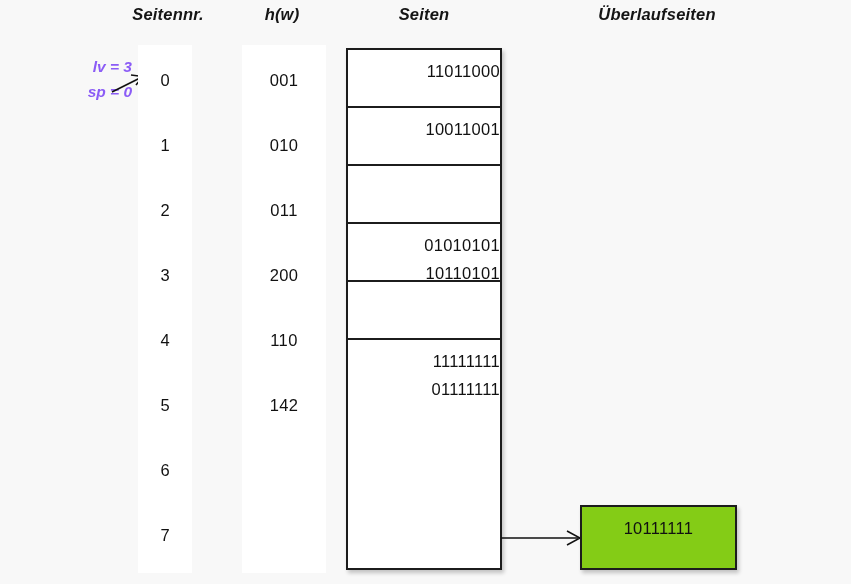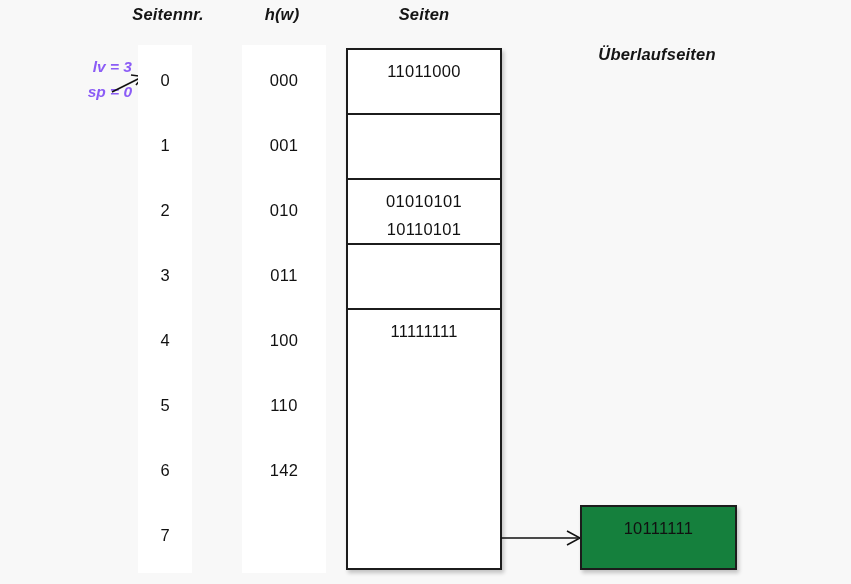--- a/index.html
+++ b/index.html
@@ -30,21 +30,21 @@
     font-size: 16.5px;
     letter-spacing: 0.2px;
     color: #151515;
     text-align: center;
     white-space: nowrap;
     transform: translateX(-50%);
   }
   #hdr-seitennr { left: 168px; top: 5px; }
   #hdr-hw       { left: 282px; top: 5px; }
   #hdr-seiten   { left: 424px; top: 5px; }
-  #hdr-ueberlauf{ left: 657px; top: 5px; margin-top: 40px; }
+  #hdr-ueberlauf{ left: 657px; top: 5px; }
 
   
   #annotation {
     position: absolute;
     left: 36px;
     top: 54px;
     width: 96px;
     text-align: right;
     font-style: italic;
     font-weight: 600;
@@ -94,45 +94,45 @@
     left: 346px;
     top: 48px;
     width: 156px;
     height: 522px;
     border: 2px solid #1c1c1c;
     background: #ffffff;
     box-sizing: border-box;
     box-shadow: 2px 3px 4px rgba(0,0,0,0.22);
   }
   .page-row {
-    height: 65px;
+    height: 58px;
     box-sizing: border-box;
     border-bottom: 2px solid #1c1c1c;
     padding-top: 7px;
-    text-align: center;
+    text-align: right;
     overflow: hidden;
   }
   .page-row:last-child { border-bottom: none; }
   .page-line {
     font-size: 16.5px;
     font-weight: 500;
     line-height: 28px;
     letter-spacing: 0.3px;
     color: #111111;
   }
 
   
   #overflow-box {
     position: absolute;
     left: 580px;
     top: 505px;
     width: 157px;
     height: 65px;
     border: 2px solid #1c1c1c;
-    background: #15803d;
+    background: #84cc16;
     box-sizing: border-box;
     box-shadow: 2px 3px 4px rgba(0,0,0,0.22);
     padding-top: 7px;
     text-align: center;
   }
 
   
   #overflow-arrow {
     position: absolute;
     left: 500px;
@@ -168,48 +168,52 @@
     <div class="value-cell">1</div>
     <div class="value-cell">2</div>
     <div class="value-cell">3</div>
     <div class="value-cell">4</div>
     <div class="value-cell">5</div>
     <div class="value-cell">6</div>
     <div class="value-cell">7</div>
   </div>
 
   <div class="value-stack" id="stack-hash">
-    <div class="value-cell">000</div>
     <div class="value-cell">001</div>
     <div class="value-cell">010</div>
     <div class="value-cell">011</div>
-    <div class="value-cell">100</div>
+    <div class="value-cell">200</div>
     <div class="value-cell">110</div>
     <div class="value-cell">142</div>
   </div>
 
   <div id="pages-box">
     <div class="page-row">
       <div class="page-line">11011000</div>
       <div class="page-line"></div>
     </div>
     <div class="page-row">
+      <div class="page-line">10011001</div>
+      <div class="page-line"></div>
+    </div>
+    <div class="page-row">
       <div class="page-line"></div>
       <div class="page-line"></div>
     </div>
     <div class="page-row">
       <div class="page-line">01010101</div>
       <div class="page-line">10110101</div>
     </div>
     <div class="page-row">
       <div class="page-line"></div>
       <div class="page-line"></div>
     </div>
     <div class="page-row">
       <div class="page-line">11111111</div>
+      <div class="page-line">01111111</div>
     </div>
   </div>
 
   <svg id="overflow-arrow" viewBox="0 0 84 32">
     <line x1="1" y1="16" x2="78" y2="16" stroke="#111111" stroke-width="1.5"></line>
     <polyline points="67,9 80,16 67,23" fill="none" stroke="#111111" stroke-width="1.5"></polyline>
   </svg>
 
   <div id="overflow-box">
     <div class="page-line">10111111</div>

